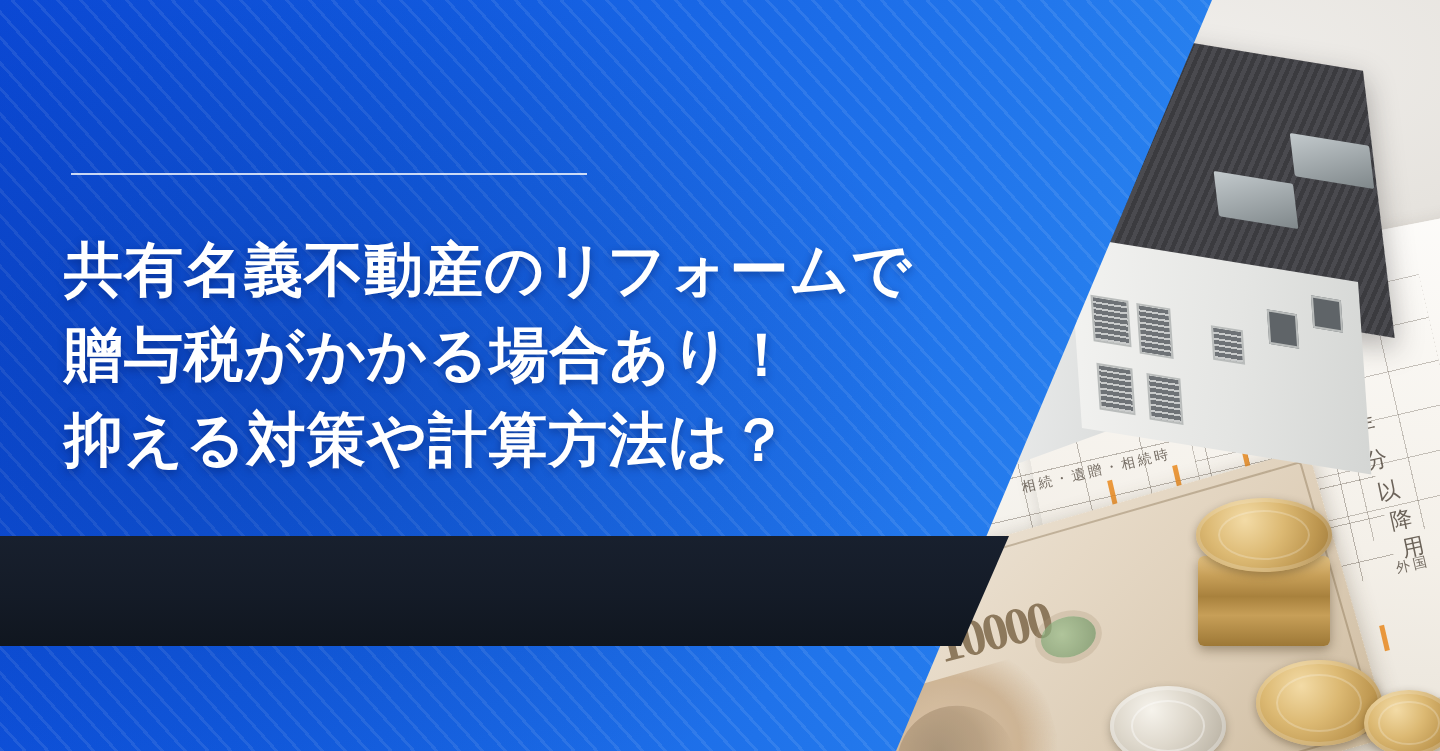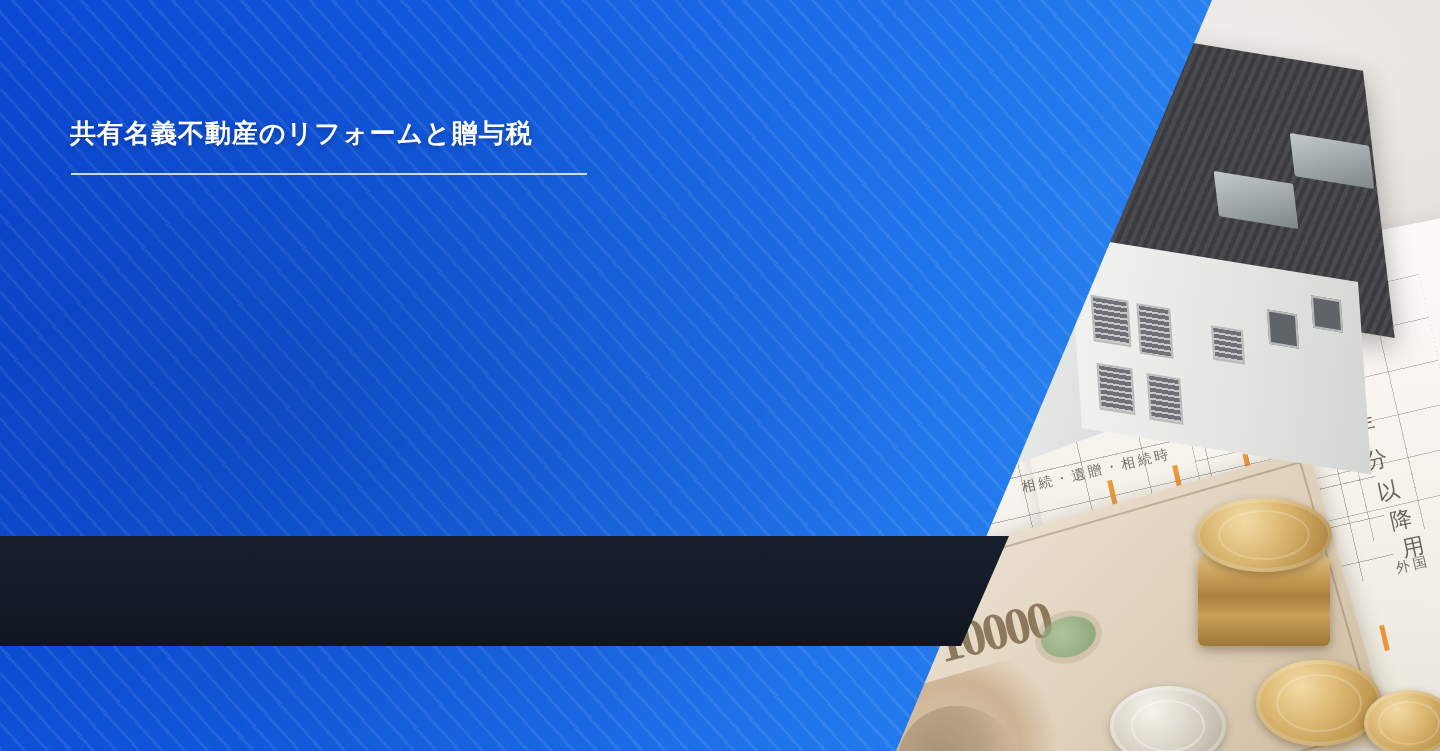--- a/index.html
+++ b/index.html
@@ -342,19 +342,23 @@
       <div class="win" style="left:192px; top:318px; width:32px; height:34px; transform:skewY(13deg) rotate(-4deg);"></div>
       <div class="win" style="left:248px; top:302px; width:30px; height:34px; transform:skewY(13deg) rotate(-4deg); background:#5f6468;"></div>
       <div class="win" style="left:292px; top:288px; width:30px; height:32px; transform:skewY(13deg) rotate(-4deg); background:#5f6468;"></div>
     </div>
   </div>
 
   <div class="blue-panel"></div>
   <div class="blue-stripes"></div>
   <div class="blue-vignette"></div>
 
-  <div class="kicker">共有名義不動産のリフォームと贈与税</div>
   <div class="kicker-rule"></div>
 
+  <div class="headline">
+    <span class="line">共有名義不動産のリフォームで</span>
+    <span class="line">贈与税がかかる場合あり！</span>
+    <span class="line">抑える対策や計算方法は？</span>
+  </div>
 
   <div class="ribbon"></div>
 
 </div>
 
 </body></html>

